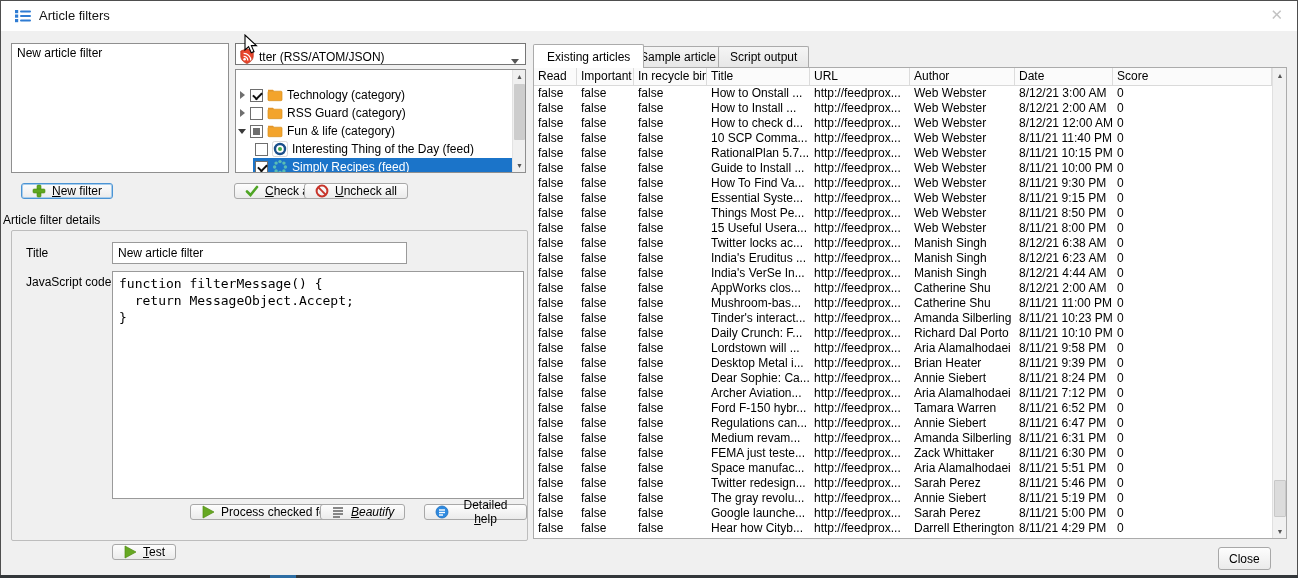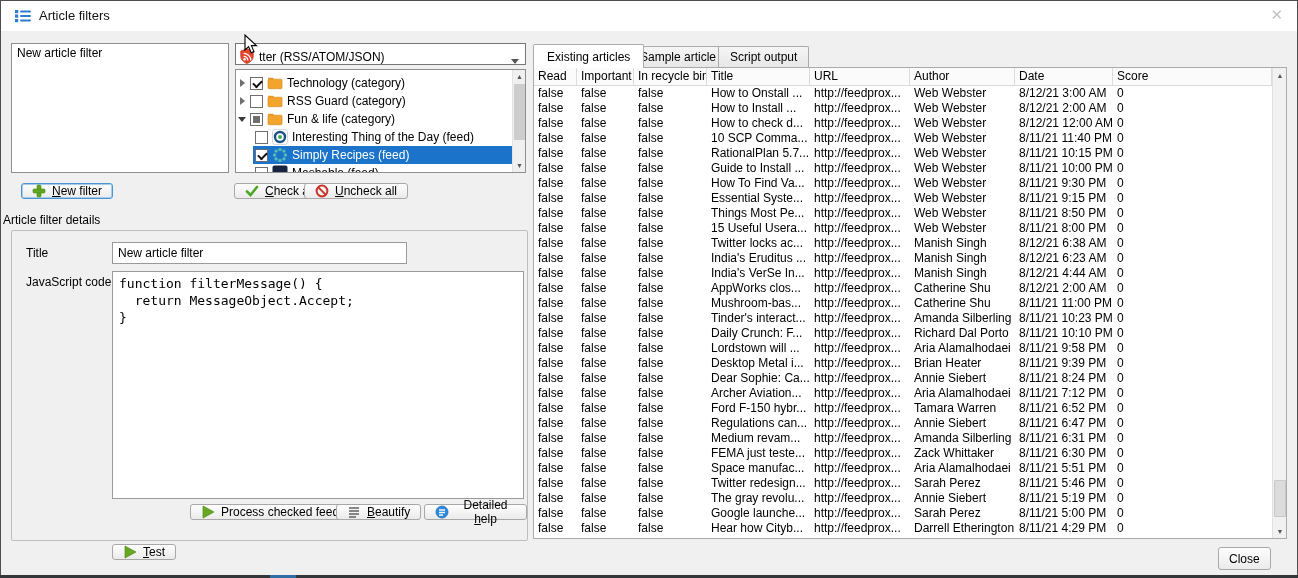--- a/index.html
+++ b/index.html
@@ -18,21 +18,21 @@
   .filter-list { position:absolute; left:10px; top:42px; width:218px; height:130px; background:#fff; border:1px solid #8f8f8f; }
   .filter-list .item { padding:2px 5px; font-size:12px; }
 
   .combo { position:absolute; left:234px; top:42px; width:291px; height:22px; background:#fff; border:1px solid #767676; display:flex; align-items:flex-end; padding:0 6px 0 3px; font-size:12px; }
   .combo .txt { flex:1; margin-left:4px; white-space:nowrap; overflow:hidden; }
   .combo-arrow { width:0; height:0; border-left:4px solid transparent; border-right:4px solid transparent; border-top:5px solid #555; }
 
   #cursor { position:absolute; left:243px; top:33px; z-index:60; }
 
   .tree { position:absolute; left:234px; top:68px; width:291px; height:104px; background:#fff; border:1px solid #8f8f8f; overflow:hidden; }
-  .tree-rows { position:absolute; left:0; top:4px; right:13px; }
+  .tree-rows { position:absolute; left:0; top:16px; right:13px; }
   .trow { height:18px; display:flex; align-items:center; font-size:12px; white-space:nowrap; }
   .trow .expander { width:12px; display:flex; justify-content:center; align-items:center; flex:none; }
   .exp-c { width:0;height:0;border-top:4px solid transparent;border-bottom:4px solid transparent;border-left:5px solid #6f6f6f; }
   .exp-e { width:0;height:0;border-left:4px solid transparent;border-right:4px solid transparent;border-top:5px solid #3a3a3a; }
   .trow .content { display:flex; align-items:center; gap:4px; flex:1; height:18px; padding-left:2px; }
   .trow .content.selected { background:#1b74c9; color:#fff; }
   .cb { width:13px; height:13px; background:#fff; border:1px solid #6e6e6e; position:relative; flex:none; }
   .cb.checked:after { content:""; position:absolute; left:2px; top:2.5px; width:7px; height:4px; border-left:2px solid #101010; border-bottom:2px solid #101010; transform:rotate(-45deg); }
   .cb.partial:after { content:""; position:absolute; left:2px; top:2px; width:7px; height:7px; background:#6f6f6f; }
   .ticon { width:16px; height:16px; flex:none; display:flex; align-items:center; justify-content:center; }
@@ -239,21 +239,21 @@
           <path d="M2 1 L13 7 L2 13 Z" fill="#66a823" stroke="#518c12" stroke-width="0.7"></path>
         </svg>
       <span><u>T</u>est</span>
     </button>
     <button class="btn" style="left:178px; top:273px;">
       <svg class="bico" viewBox="0 0 14 14">
           <path d="M2 1 L13 7 L2 13 Z" fill="#66a823" stroke="#518c12" stroke-width="0.7"></path>
         </svg>
       <span>Process checked feeds</span>
     </button>
-    <button class="btn" style="left:324px; top:273px;">
+    <button class="btn" style="left:308px; top:273px;font-style:italic;">
       <svg class="bico" viewBox="0 0 14 14">
           <g stroke="#6b6b6b" stroke-width="1.6">
             <line x1="2" y1="3" x2="12" y2="3"></line>
             <line x1="2" y1="6" x2="12" y2="6"></line>
             <line x1="2" y1="9" x2="12" y2="9"></line>
             <line x1="2" y1="12" x2="9" y2="12"></line>
           </g>
         </svg>
       <span><u>B</u>eautify</span>
     </button>

